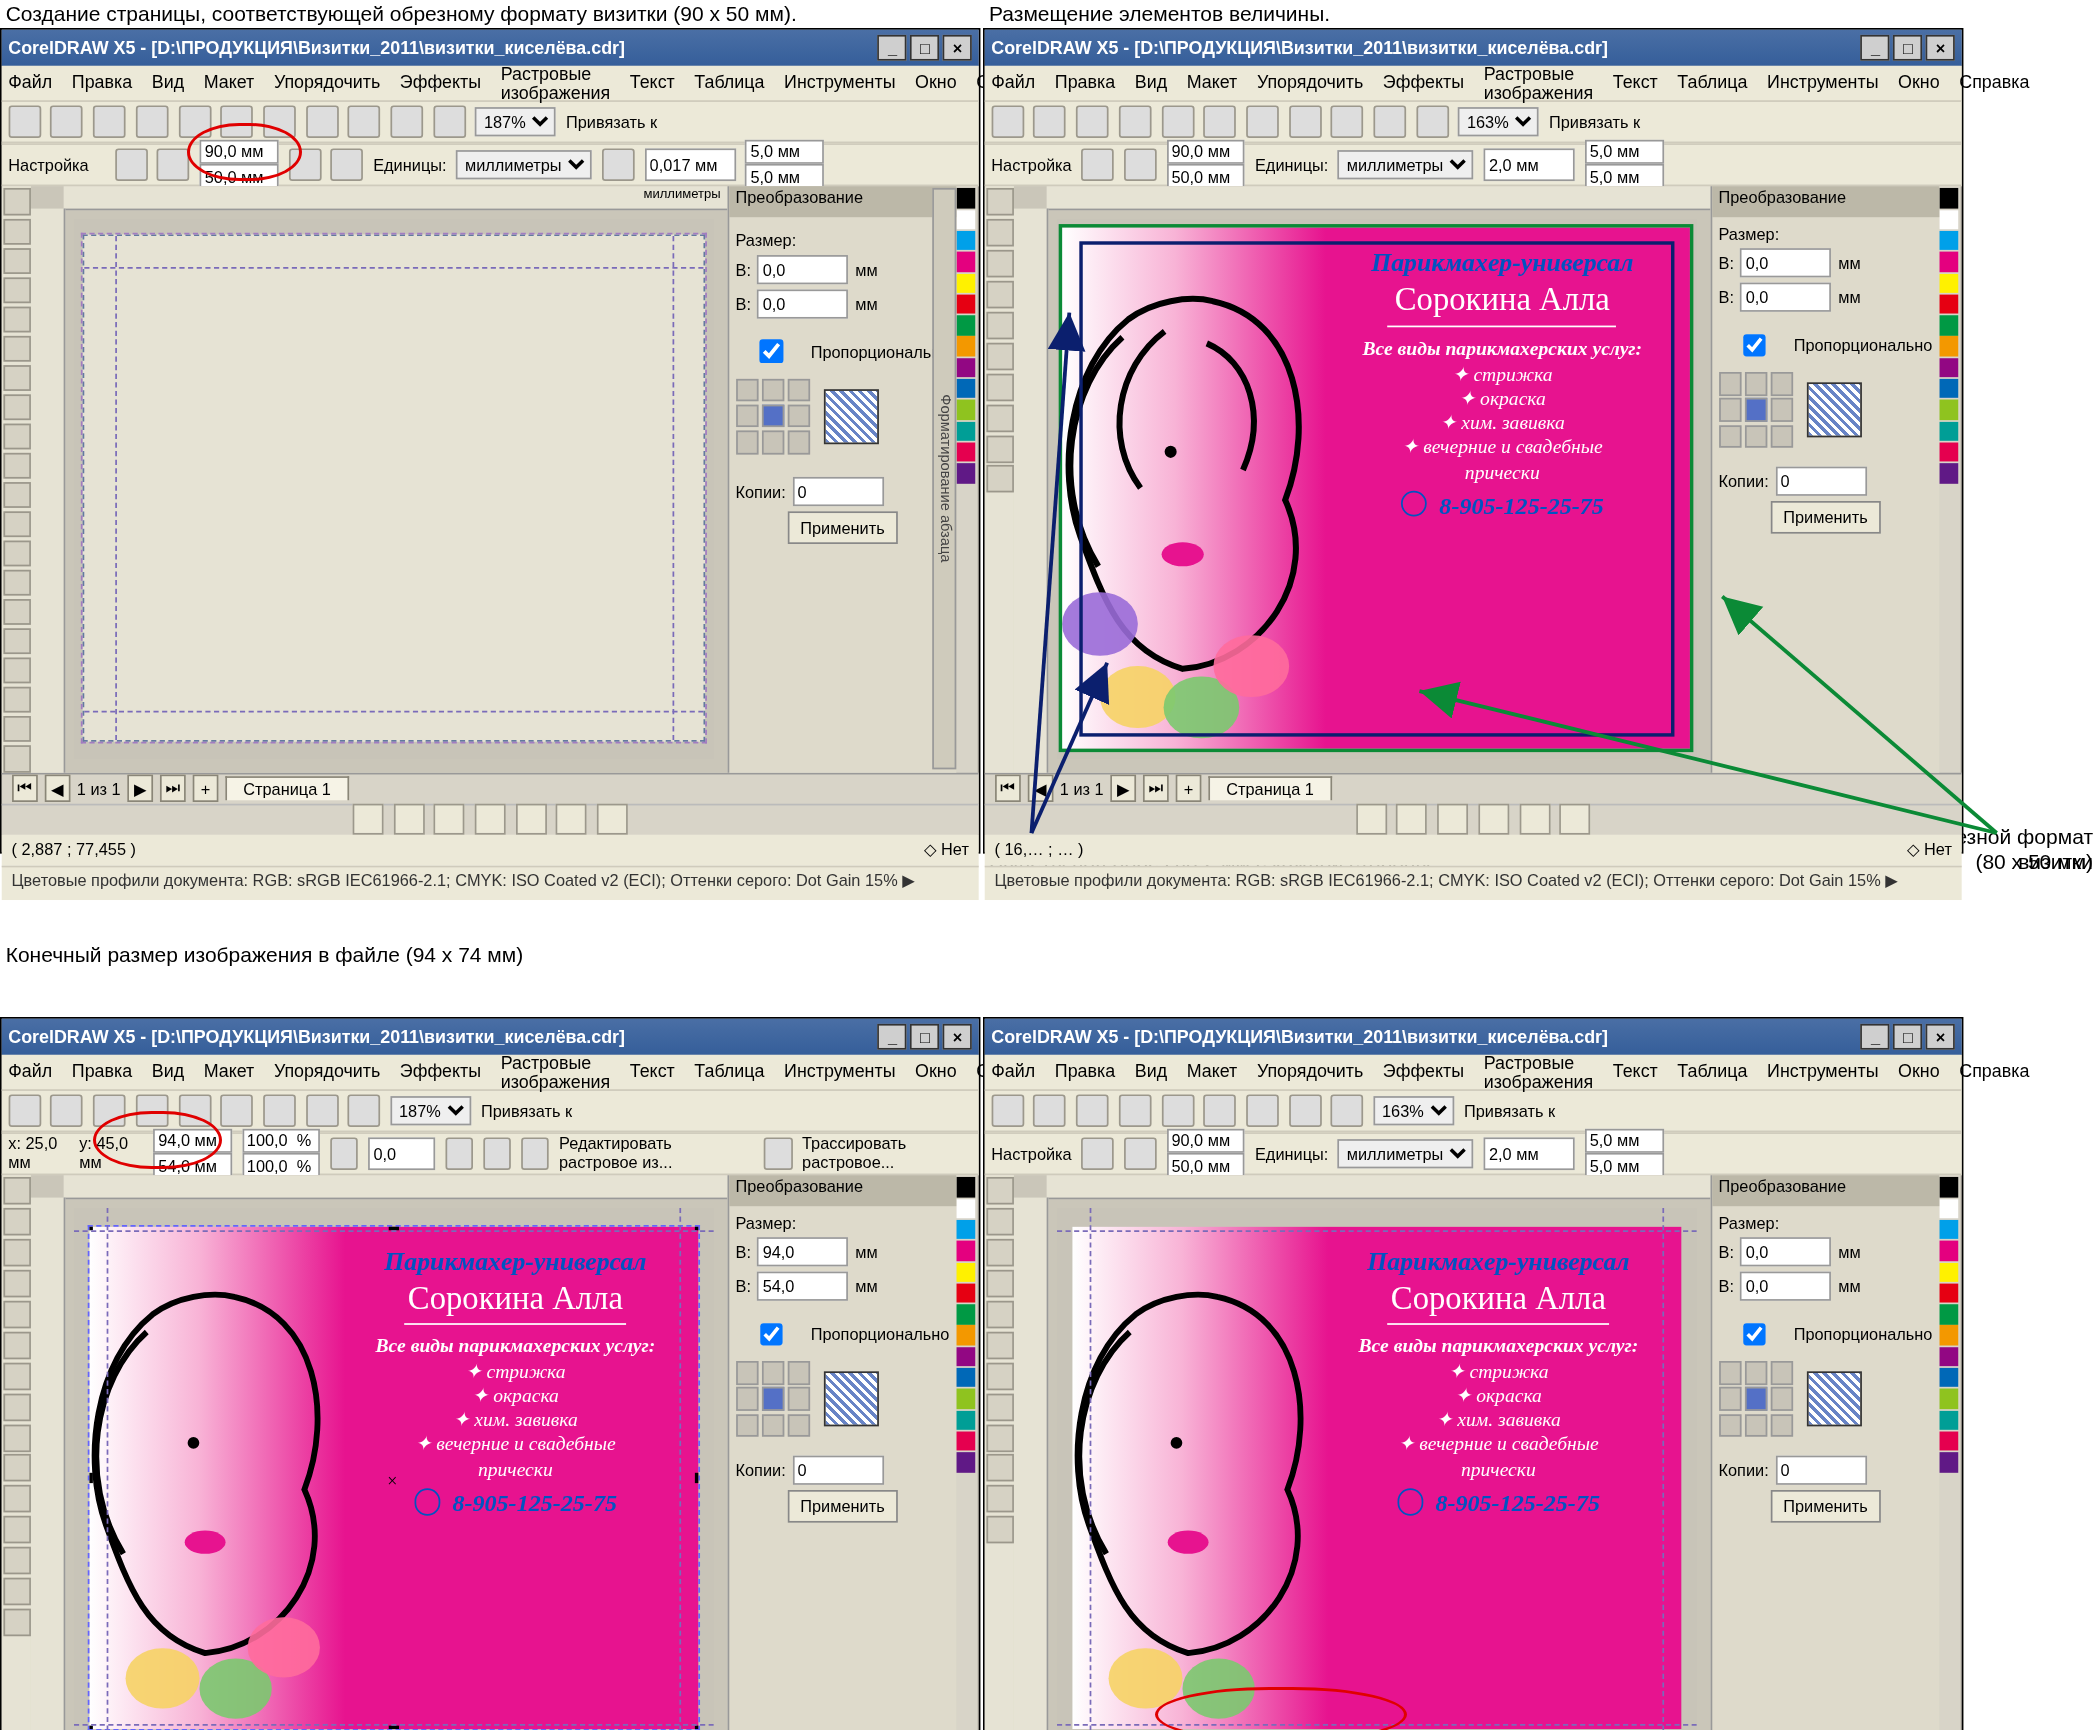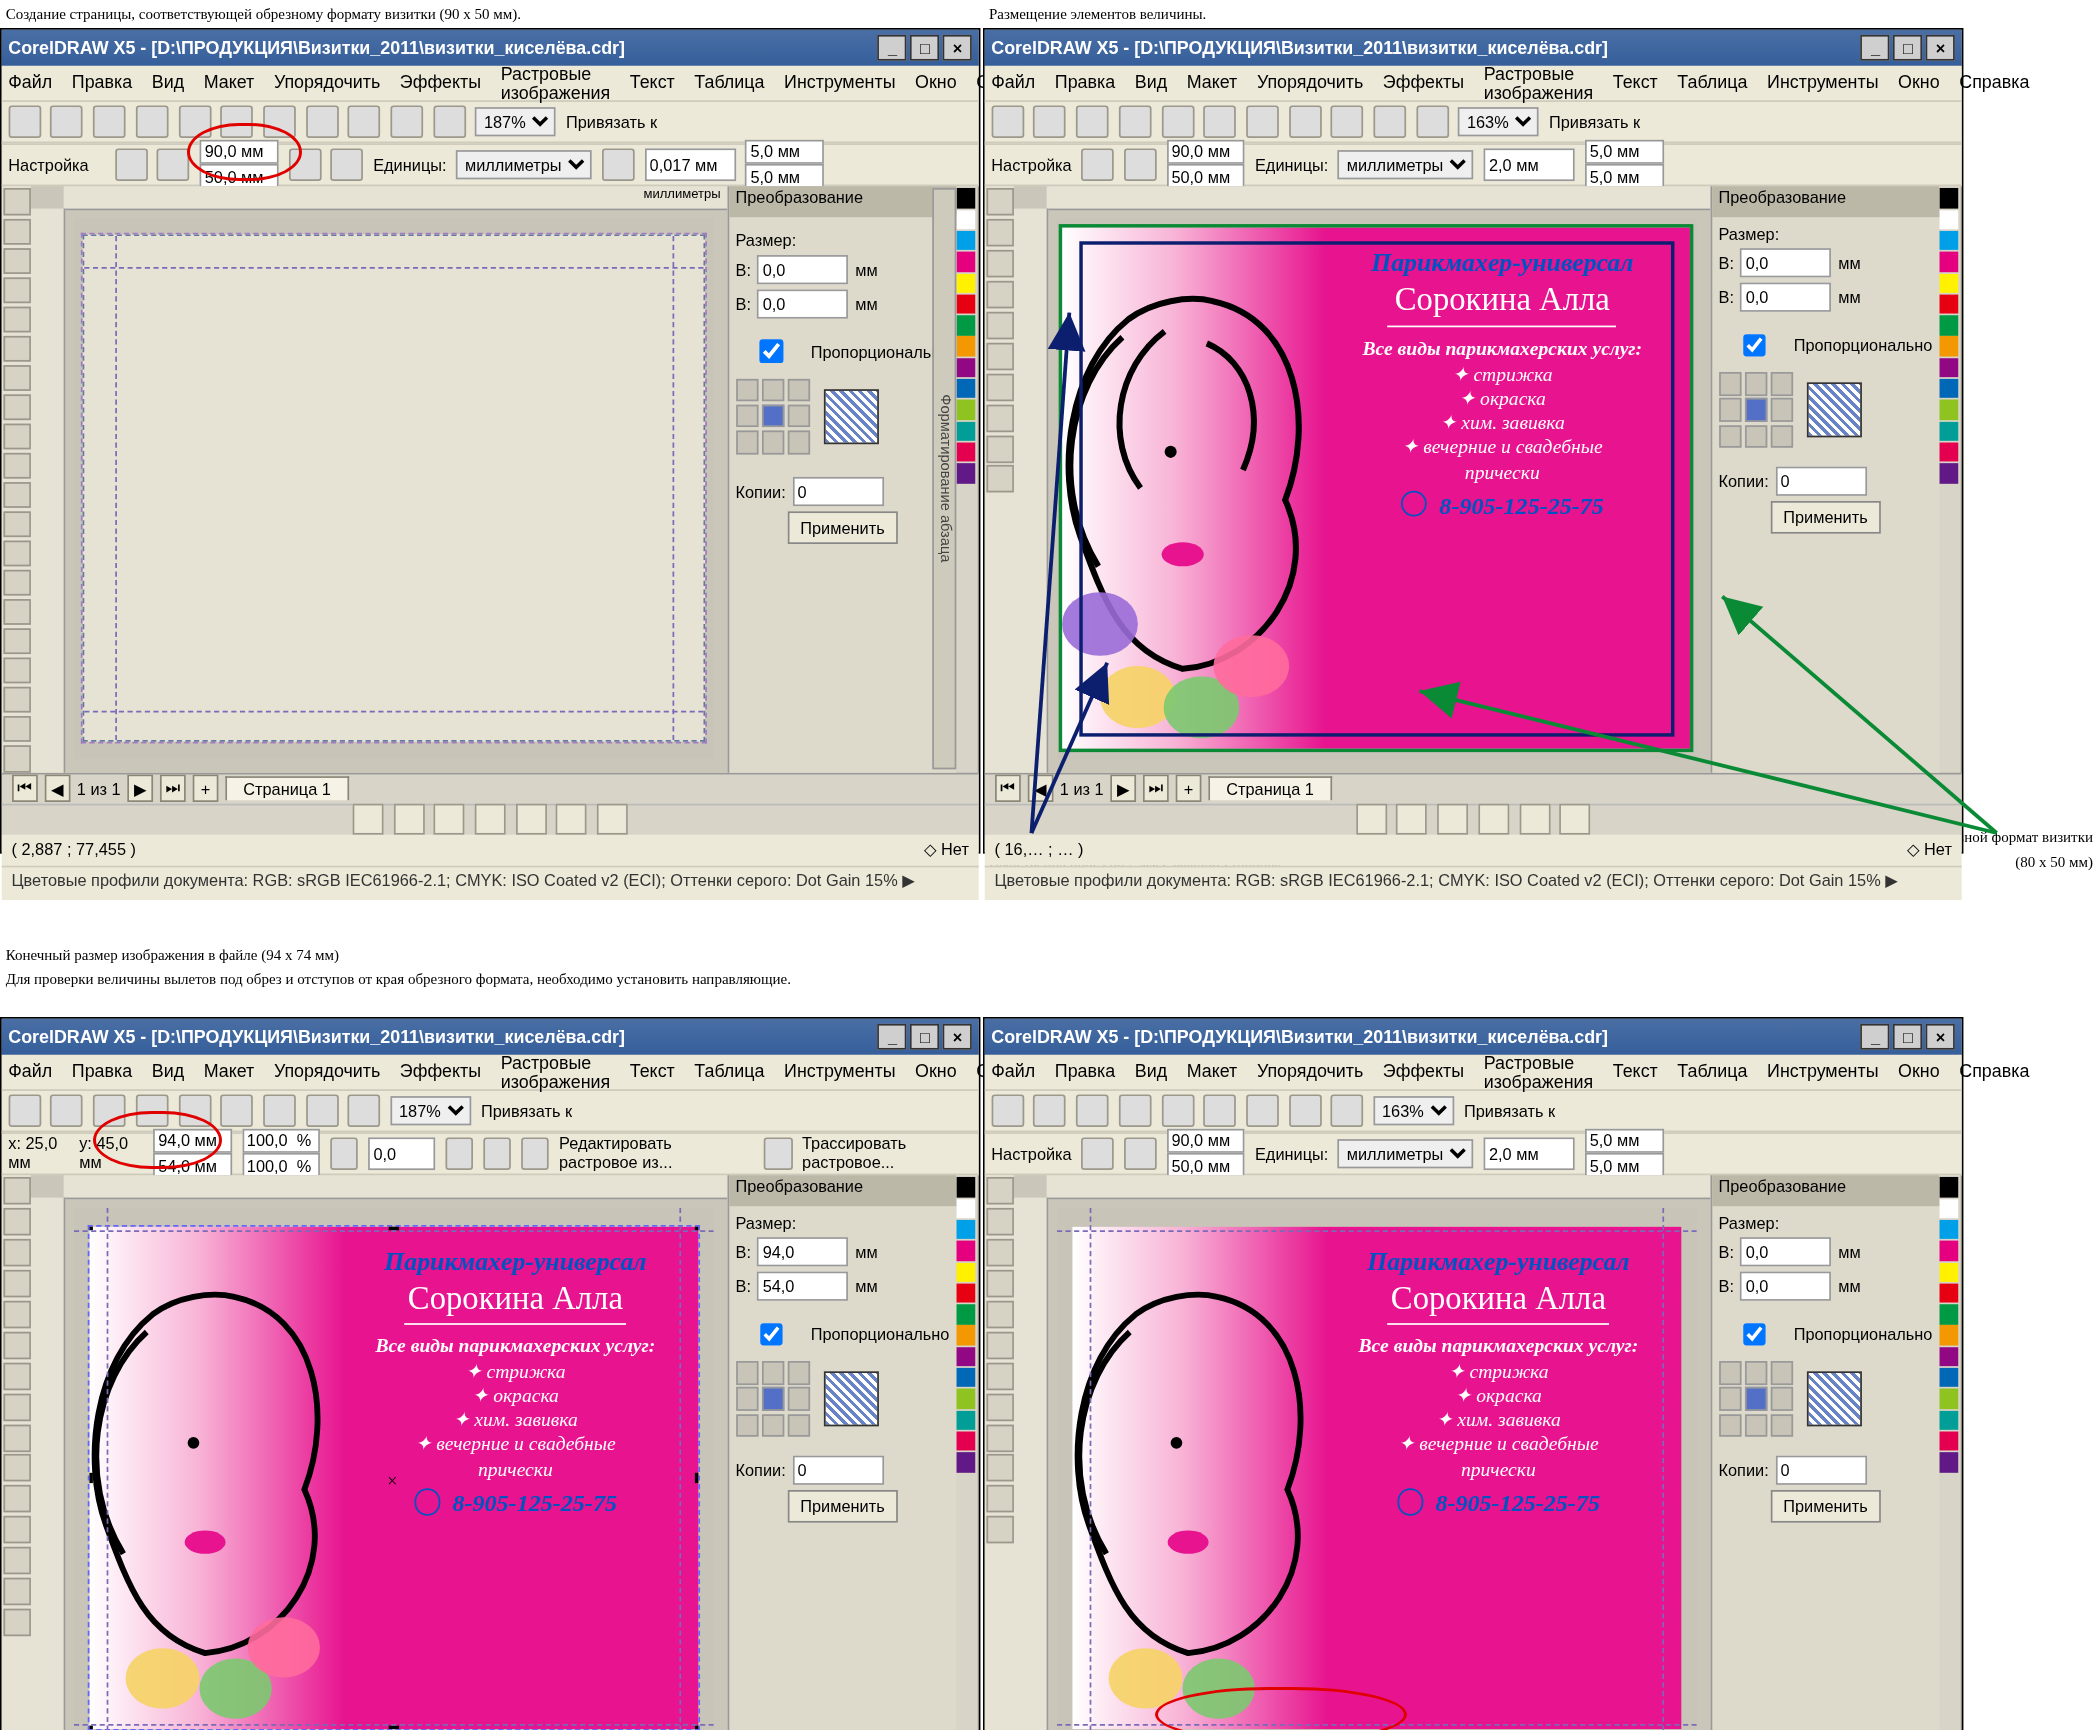--- a/index.html
+++ b/index.html
@@ -2,22 +2,22 @@
 <html><head>
 <meta charset="utf-8">
 <style>
 
 
 
 html,body{margin:0;padding:0;background:#fff;font-family:Arial,Helvetica,sans-serif;
           font-size:10.4px;color:#000;}
 .page{position:relative;width:2097px;height:1731px;}
 
-.caption-text{position:absolute;font-size:15px;color:#000;line-height:24.6px;
-              font-family:Liberation Serif, serif;}
+.caption-text{position:absolute;font-size:21px;color:#000;line-height:24.6px;
+              font-family:Liberation Sans, sans-serif;}
 
 
 
 
 .cdr-window{position:absolute;width:568px;height:478px;
             background:#d8d4c8;border:0.9px solid #000;
             box-shadow:0 0 0 0.9px #c8c4b8 inset;}
 .title-bar{height:17px;background:linear-gradient(#4a6fa5,#355e9a);
            color:#fff;padding:1.9px 3.8px;font-size:10.4px;font-weight:bold;
            display:flex;align-items:center;justify-content:space-between;}
@@ -136,21 +136,20 @@
 <div class="page">
 
 <div class="caption-text" style="left:5.7px;top:1.9px;">Создание страницы, соответствующей обрезному формату визитки (90 х 50 мм).</div>
 <div class="caption-text" style="left:989px;top:1.9px;">Размещение элементов величины.</div>
 <div class="caption-text" style="left:989px;top:825px;">Дообрезной формат визитки (94 х 54 мм).</div>
 <div class="caption-text" style="left:989px;top:850px;">Вылеты под обрез по 2 мм с каждой стороны.</div>
 <div class="caption-text" style="left:1881px;top:825px;text-align:right;width:212px;">Обрезной формат визитки</div>
 <div class="caption-text" style="left:1881px;top:850px;text-align:right;width:212px;">(80 х 50 мм)</div>
 
 <div class="caption-text" style="left:5.7px;top:943px;">Конечный размер изображения в файле (94 х 74 мм)</div>
-<div class="caption-text" style="left:5.7px;top:967px;width:975px;">Для проверки величины вылетов под обрез и отступов от края обрезного формата, необходимо установить направляющие.</div>
 
 <div class="cdr-window" id="w1" style="left:0;top:28px;transform-origin:top left;transform:scale(1.72);">
 
   <div class="title-bar">
      <span>CorelDRAW X5 - [D:\ПРОДУКЦИЯ\Визитки_2011\визитки_киселёва.cdr]</span>
      <div class="wb">
        <span>_</span>
        <span>□</span>
        <span>×</span>
      </div>

